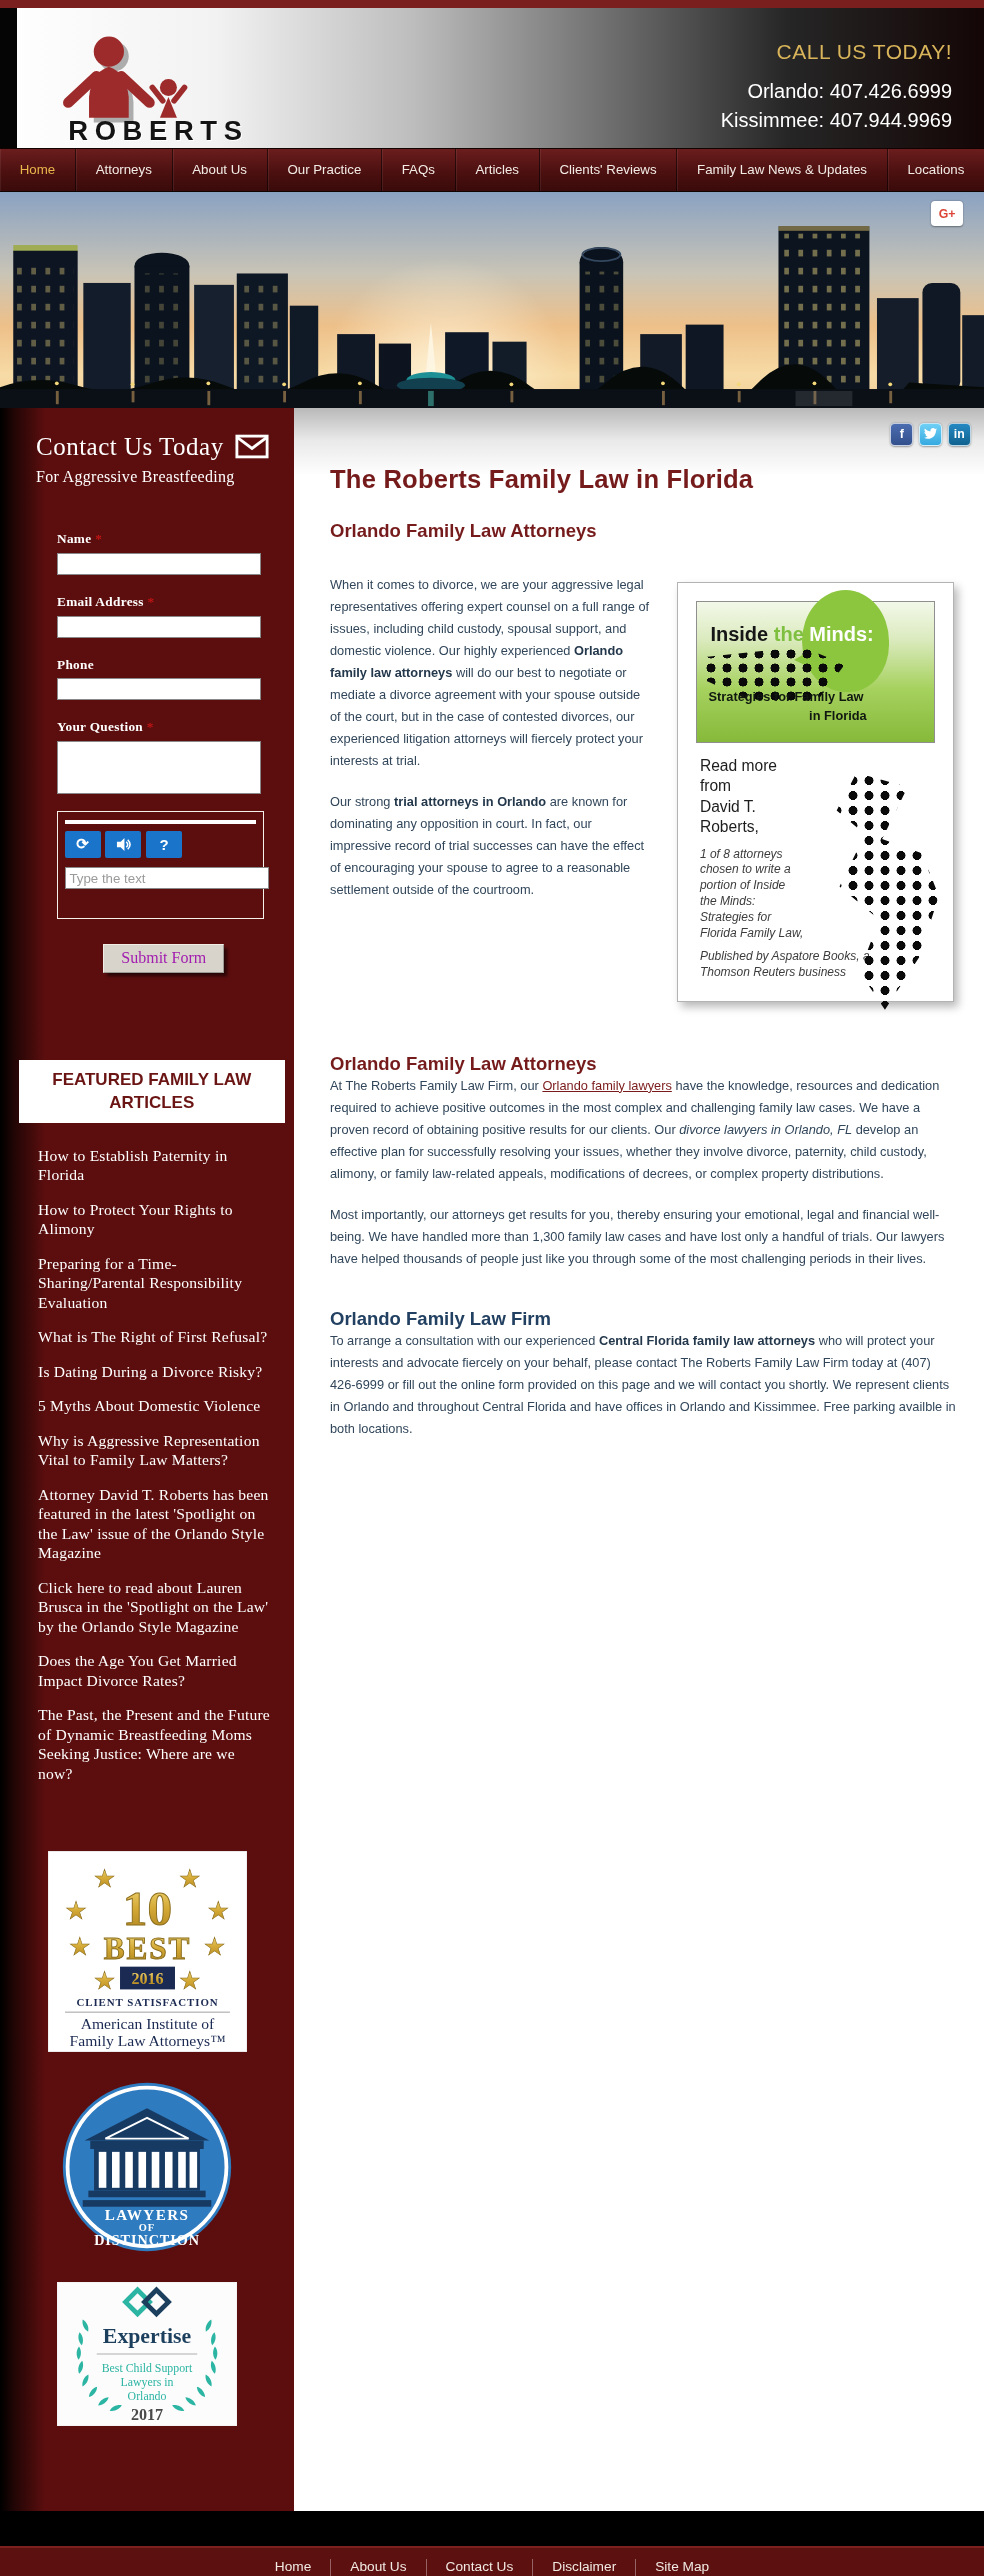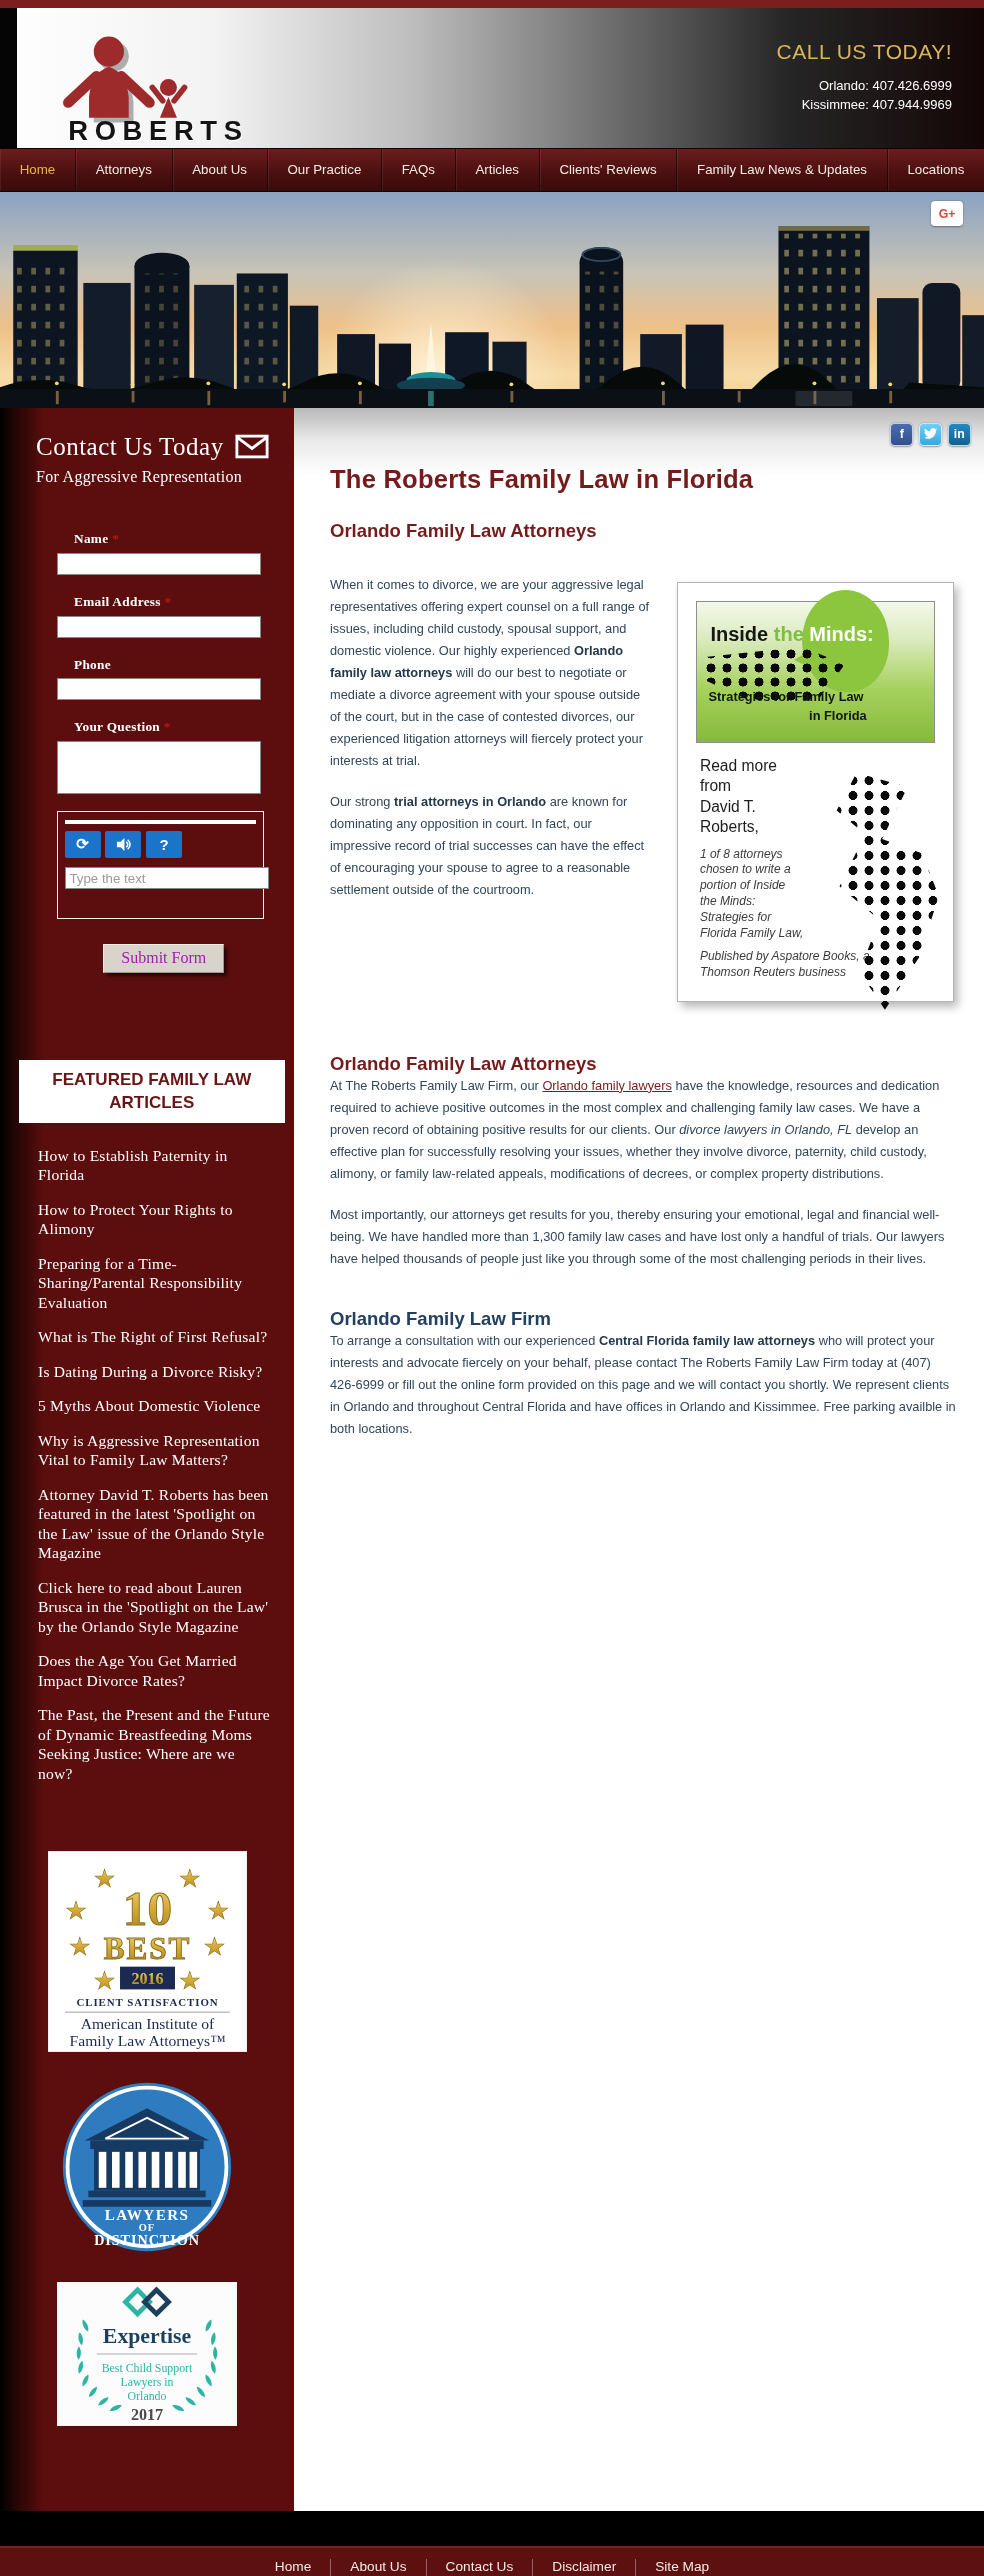--- a/index.html
+++ b/index.html
@@ -7,21 +7,21 @@
   .page { width:984px; background:#fff; }
 
   
   .topbar { height:7.6px; background:#7b1e1e; }
   header.site-header { position:relative; height:140px;
     background:linear-gradient(90deg,#ffffff 0%,#f2f2f2 22%,#bdbdbd 42%,#6e6e6e 62%,#262626 80%,#140606 100%); overflow:hidden; }
   .header-left-strip { position:absolute; left:0; top:0; width:17px; height:140px; background:#050505; }
   .logo-box { position:absolute; left:28px; top:19px; }
   .call-box { position:absolute; right:32px; top:32px; text-align:right; }
   .call-today { color:#d8b45a; font-size:21px; letter-spacing:0.5px; margin-bottom:13.3px; }
-  .phone-line { color:#fff; font-size:13px; line-height:1.45; }
+  .phone-line { color:#fff; font-size:20px; line-height:1.45; }
 
   
   nav.main-nav { height:44px; background:linear-gradient(#6b1d1d,#4c1010 55%,#3a0a0a); border-top:1.9px solid #120202; border-bottom:1.9px solid #120202; }
   nav.main-nav ul { list-style:none; display:flex; height:100%; }
   nav.main-nav li { flex:1 1 auto; display:flex; align-items:center; justify-content:center;
     border-right:0.9px solid rgba(0,0,0,.55); box-shadow:inset 0.9px 0 0 rgba(255,255,255,.08);
     color:#f3ece6; font-size:13.3px; cursor:pointer; white-space:nowrap; padding:0 9.5px; }
   nav.main-nav li:last-child { border-right:none; }
   nav.main-nav li.active { color:#e9b64c; }
 
@@ -37,21 +37,21 @@
 
   
   aside.sidebar { width:294px; flex:0 0 294px; color:#fff;
     background:linear-gradient(90deg,#000 0px,#200505 13.3px,#5c0e0e 45px,#5c0e0e 100%);
     font-family:"Liberation Serif","DejaVu Serif",serif; }
   .contact-head { padding:25px 19px 0 36px; position:relative; }
   .contact-title { font-size:25px; letter-spacing:0.5px; }
   .contact-sub { font-size:16px; margin-top:7.6px; letter-spacing:0.3px; }
   .envelope { position:absolute; right:25px; top:26.5px; }
   .contact-form { padding:45px 33px 0 57px; }
-  .field-label { font-size:13.3px; font-weight:bold; letter-spacing:0.3px; margin-bottom:5.7px;margin-left:17px; }
+  .field-label { font-size:13.3px; font-weight:bold; letter-spacing:0.3px; margin-bottom:5.7px; }
   .req { color:#c11414; font-weight:bold; margin-left:3.8px; }
   .contact-form input[type=text] { width:204px; height:22px; border:0.9px solid #888; background:#fff; margin-bottom:19px; padding:0 3.8px; font-size:13.3px; }
   .contact-form textarea { width:204px; height:53px; border:0.9px solid #888; background:#fff; resize:none; font-size:13.3px; padding:1.9px 3.8px; }
   .captcha-box { width:207px; border:0.9px solid #f5f1ea; margin-top:13.3px; padding:7.6px 6.6px 9.5px 6.6px; }
   .captcha-topline { height:3.8px; background:#fff; margin-bottom:7.6px; }
   .captcha-btns { display:flex; gap:4.7px; margin-bottom:9.5px; }
   .cap-btn { width:36px; height:26.5px; background:#1a74c9; border:none; color:#fff; font-size:15px; font-weight:bold; cursor:pointer;
     display:flex; align-items:center; justify-content:center; border-radius:1.9px; }
   .captcha-box input { width:100%; height:25px; border:0.9px solid #999; font-size:15px; padding:0 4.7px; color:#333;
     font-family:"Liberation Sans",sans-serif; }
@@ -258,21 +258,21 @@
 
     <aside class="sidebar">
       <div class="contact-head">
         <div class="contact-title">Contact Us Today</div>
         <span class="envelope">
           <svg width="34" height="25" viewBox="0 0 36 26">
               <rect x="2" y="2" width="32" height="22" fill="none" stroke="#fff" stroke-width="3"></rect>
               <path d="M2,3 L18,15 L34,3" fill="none" stroke="#fff" stroke-width="3"></path>
             </svg>
         </span>
-        <div class="contact-sub">For Aggressive Representation</div>
+        <div class="contact-sub">For Aggressive Breastfeeding</div>
       </div>
 
       <form class="contact-form">
         <div class="field-label"><span>Name</span><span class="req">*</span></div>
         <input type="text" style="">
         <div class="field-label"><span>Email Address</span><span class="req">*</span></div>
         <input type="text" style="">
         <div class="field-label">Phone</div>
         <input type="text" style="">
         <div class="field-label"><span>Your Question</span><span class="req">*</span></div>

